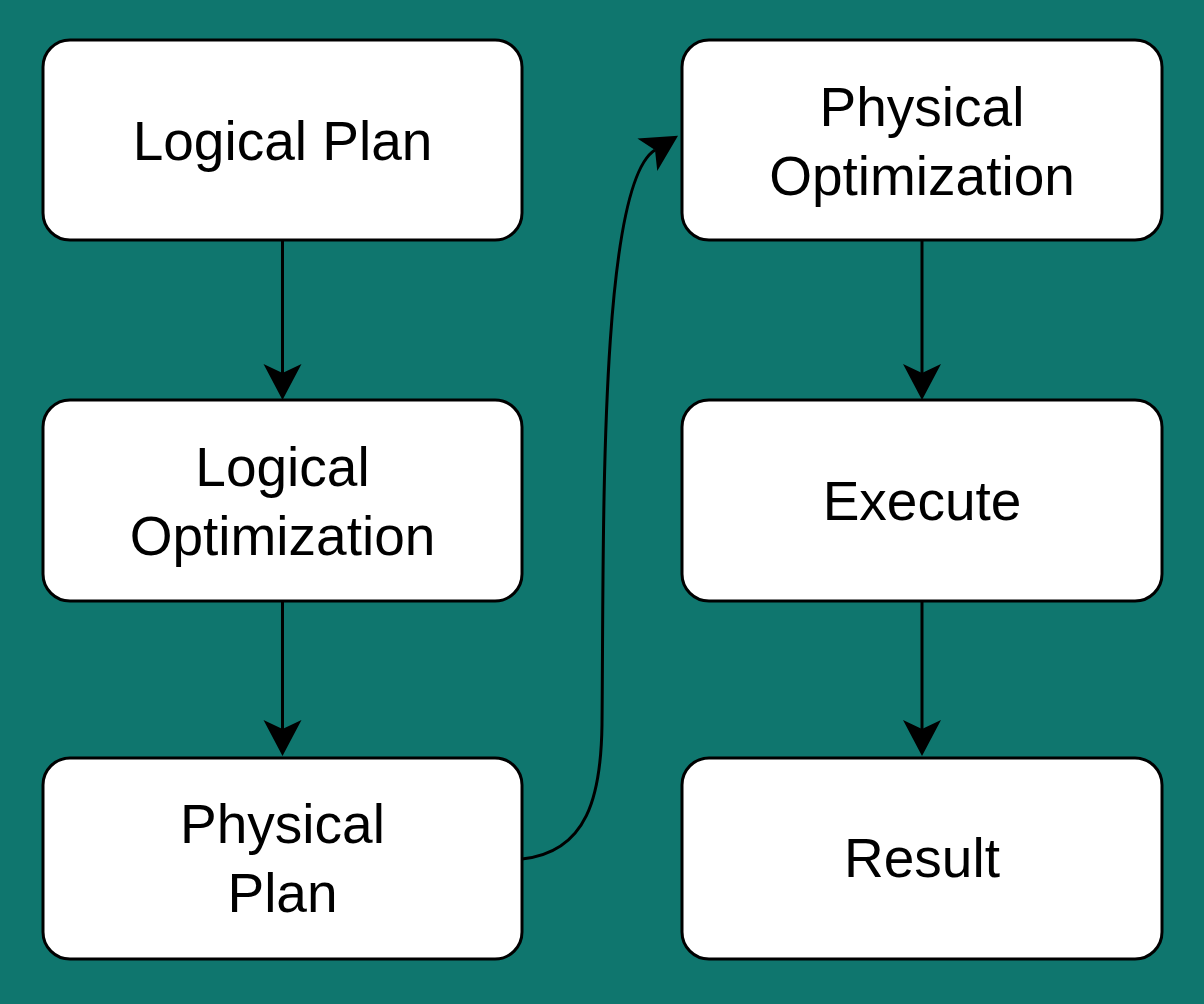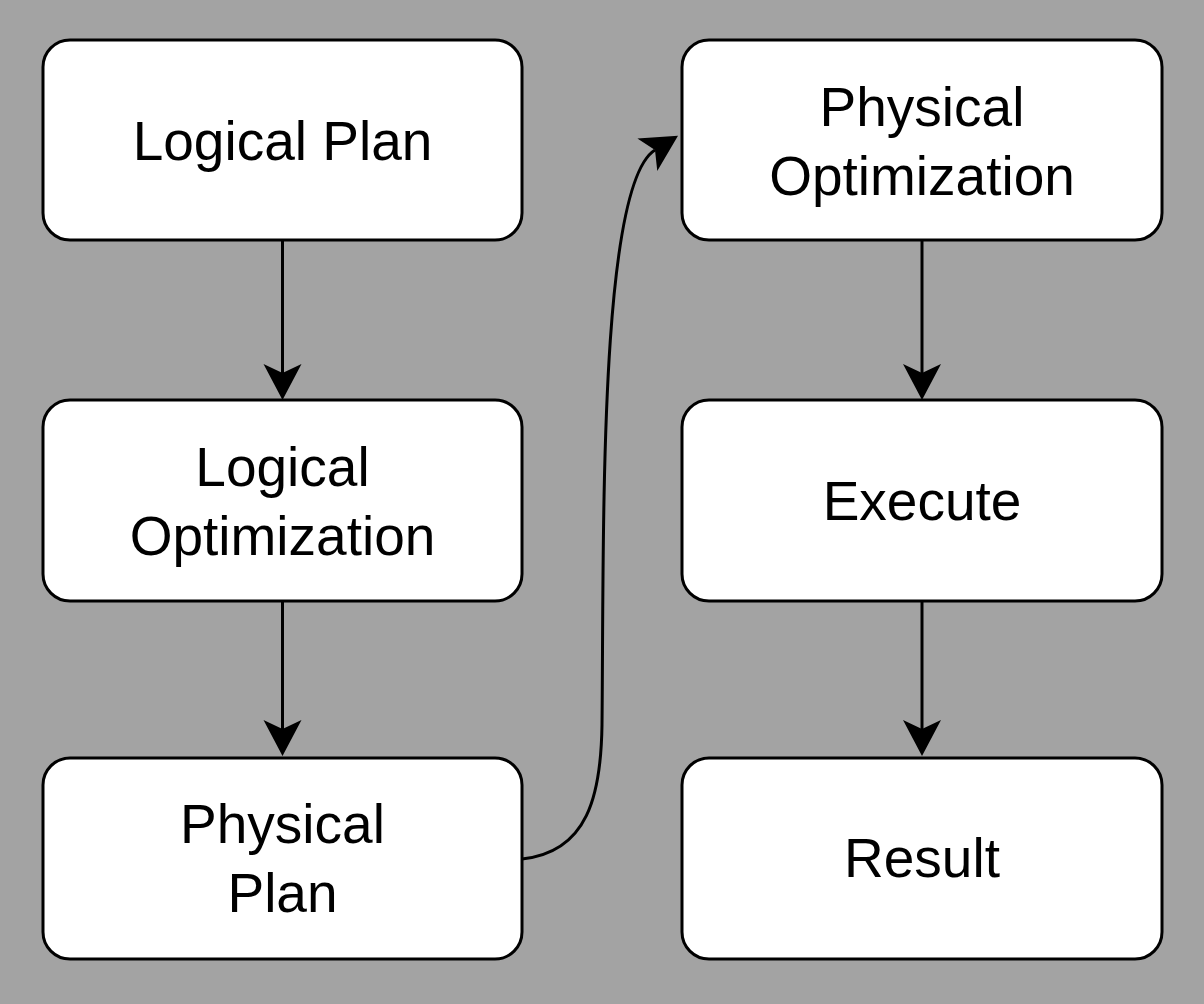--- a/index.html
+++ b/index.html
@@ -3,21 +3,21 @@
 <meta charset="utf-8">
 <style>
   html, body {
     margin: 0;
     padding: 0;
     background: #ffffff;
   }
   .canvas-wrap {
     width: 1204px;
     height: 1004px;
-    background: #a3a3a3;
+    background: #0f766e;
     overflow: hidden;
   }
   svg {
     display: block;
   }
   .node-box {
     fill: #ffffff;
     stroke: #000000;
     stroke-width: 3;
   }

